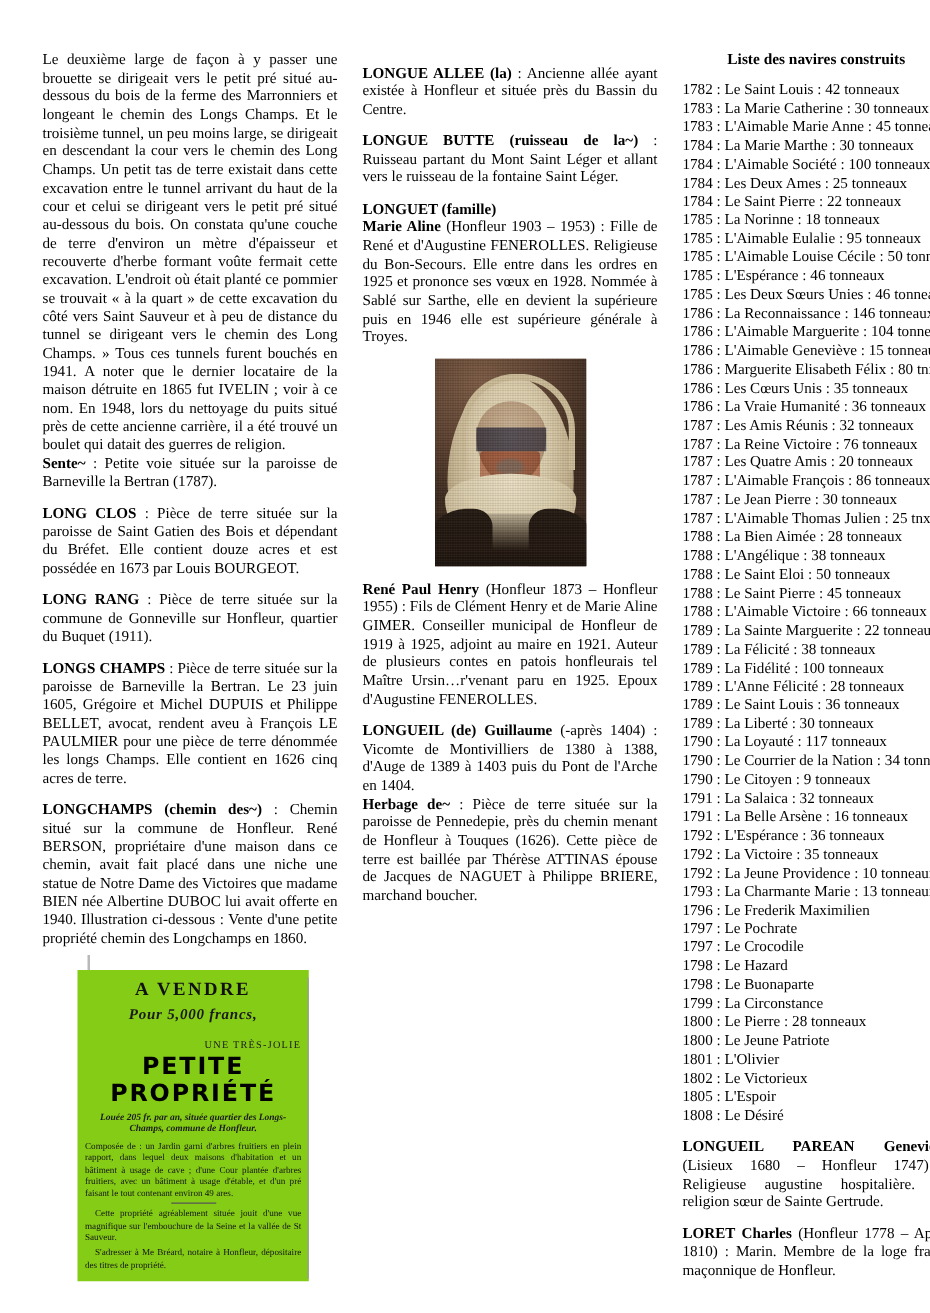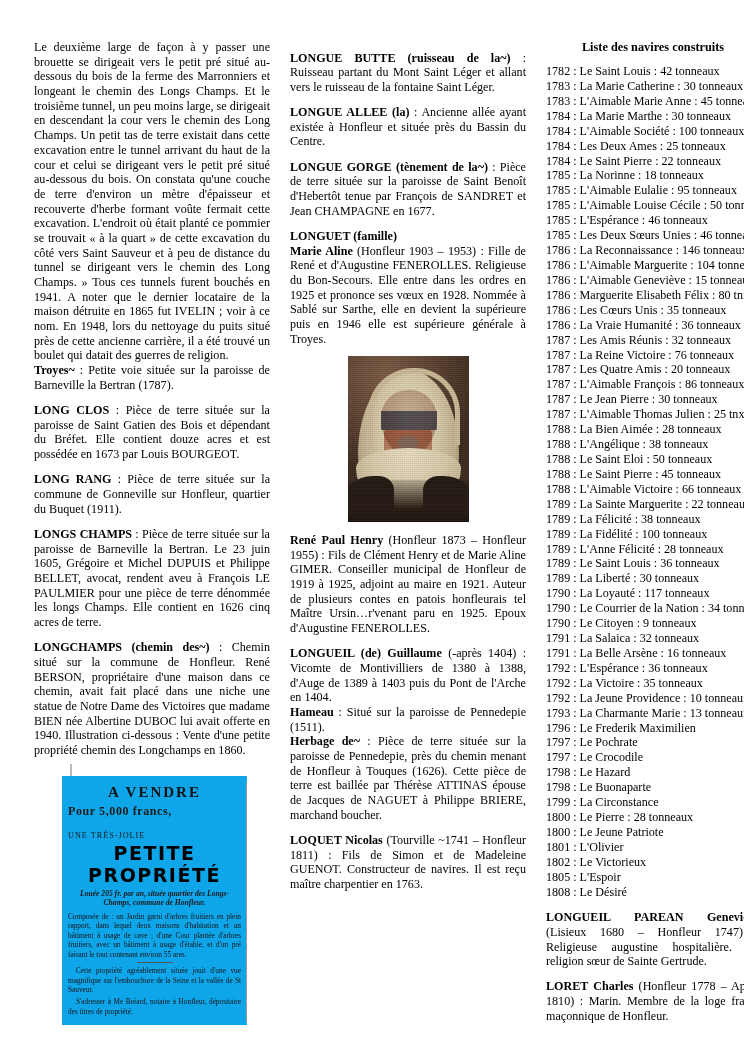--- a/index.html
+++ b/index.html
@@ -47,21 +47,21 @@
   }
   p.gap { margin-top: 10.5px; }
   p.tight { margin-top: 0; }
   b, .bold { font-weight: bold; }
   .entry-head { font-weight: bold; }
 
   
   .ad {
     margin: 18px 0 0 28px;
     width: 185px;
-    background: #0ea5e9;
+    background: #84cc16;
     color: #1a1a1a;
     padding: 4px 6px 6px 6px;
     box-sizing: border-box;
     position: relative;
     border-right: 1px solid #ararar;
   }
   .ad:after {
     content: "";
     position: absolute;
     right: 0px;
@@ -81,28 +81,29 @@
   .ad-title {
     text-align: center;
     font-family: "Liberation Serif", serif;
     font-weight: bold;
     font-size: 15px;
     letter-spacing: 2px;
     margin: 4px 0 3px 0;
     color: #111;
   }
   .ad-price {
-    text-align: left;
+    text-align: center;
+    font-style: italic;
     font-weight: bold;
     font-size: 12px;
     letter-spacing: 0.6px;
     margin: 0 0 1px 0;
   }
   .ad-sub {
-    text-align: left;
+    text-align: right;
     font-size: 8.2px;
     letter-spacing: 1px;
     margin: 12px 0 2px 0;
   }
   .ad-big {
     text-align: center;
     font-weight: bold;
     font-size: 19px;
     letter-spacing: 1.5px;
     margin: 1px 0 3px 0;
@@ -271,53 +272,52 @@
 </head>
 <body>
 
 <div class="page">
   <div class="columns">
 
     <div class="col">
 
       <p>Le deuxième large de façon à y passer une brouette se dirigeait vers le petit pré situé au-dessous du bois de la ferme des Marronniers et longeant le chemin des Longs Champs. Et le troisième tunnel, un peu moins large, se dirigeait en descendant la cour vers le chemin des Long Champs. Un petit tas de terre existait dans cette excavation entre le tunnel arrivant du haut de la cour et celui se dirigeant vers le petit pré situé au-dessous du bois. On constata qu'une couche de terre d'environ un mètre d'épaisseur et recouverte d'herbe formant voûte fermait cette excavation. L'endroit où était planté ce pommier se trouvait « à la quart » de  cette excavation du côté vers Saint Sauveur et à peu de distance du tunnel se dirigeant vers le chemin des Long Champs. » Tous ces tunnels furent bouchés en 1941. A noter que le dernier locataire de la maison détruite en 1865 fut IVELIN ; voir à ce nom. En 1948, lors du nettoyage du puits situé près de cette ancienne carrière, il a été trouvé un boulet qui datait des guerres de religion.</p>
 
-      <p class="tight"><b class="entry-head">Troyes~</b><span> : Petite voie située sur la paroisse de Barneville la Bertran (1787).</span></p>
+      <p class="tight"><b class="entry-head">Sente~</b><span> : Petite voie située sur la paroisse de Barneville la Bertran (1787).</span></p>
 
       <p class="gap"><b class="entry-head">LONG CLOS</b><span> : Pièce de terre située sur la paroisse de Saint Gatien des Bois et dépendant du Bréfet. Elle contient douze acres et est possédée en 1673 par Louis BOURGEOT.</span></p>
 
       <p class="gap"><b class="entry-head">LONG RANG</b><span> : Pièce de terre située sur la commune de Gonneville sur Honfleur, quartier du Buquet (1911).</span></p>
 
       <p class="gap"><b class="entry-head">LONGS CHAMPS</b><span> : Pièce de terre située sur la paroisse de Barneville la Bertran. Le 23 juin 1605, Grégoire et Michel DUPUIS et Philippe BELLET, avocat, rendent aveu à François LE PAULMIER pour une pièce de terre dénommée les longs Champs. Elle contient en 1626 cinq acres de terre.</span></p>
 
       <p class="gap"><b class="entry-head">LONGCHAMPS</b><b class="entry-head"> (chemin des~)</b><span> : Chemin situé sur la commune de Honfleur. René BERSON, propriétaire d'une maison dans ce chemin, avait fait placé dans une niche une statue de Notre Dame des Victoires que madame BIEN née Albertine DUBOC lui avait offerte en 1940. Illustration ci-dessous : Vente d'une petite propriété chemin des Longchamps en 1860.</span></p>
 
       <div class="ad">
         <div class="ad-tick"></div>
         <div class="ad-title">A VENDRE</div>
         <div class="ad-price">Pour 5,000 francs,</div>
         <div class="ad-sub">UNE TRÈS-JOLIE</div>
         <div class="ad-big">PETITE  PROPRIÉTÉ</div>
         <div class="ad-italic">Louée 205 fr. par an, située quartier des Longs-Champs, commune de Honfleur.</div>
-        <div class="ad-body">Composée de : un Jardin garni d'arbres fruitiers en plein rapport, dans lequel deux maisons d'habitation et un bâtiment à usage de cave ; d'une Cour plantée d'arbres fruitiers, avec un bâtiment à usage d'étable, et d'un pré faisant le tout contenant environ 55 ares.</div>
+        <div class="ad-body">Composée de : un Jardin garni d'arbres fruitiers en plein rapport, dans lequel deux maisons d'habitation et un bâtiment à usage de cave ; d'une Cour plantée d'arbres fruitiers, avec un bâtiment à usage d'étable, et d'un pré faisant le tout contenant environ 49 ares.</div>
         <div class="ad-sep"></div>
         <div class="ad-body indent">Cette propriété agréablement située jouit d'une vue magnifique sur l'embouchure de la Seine et la vallée de St Sauveur.</div>
         <div class="ad-body indent">S'adresser à Me Bréard, notaire à Honfleur, dépositaire des titres de propriété.</div>
       </div>
     </div>
 
     <div class="col">
 
 
 
+      <p class="gap"><b class="entry-head">LONGUE ALLEE (la)</b><span> : Ancienne allée ayant existée à Honfleur et située près du Bassin du Centre.</span></p>
+
       <p class="gap"><b class="entry-head">LONGUE  BUTTE  (ruisseau  de  la~)</b><span> : Ruisseau partant du Mont Saint Léger et allant vers le ruisseau de la fontaine Saint Léger.</span></p>
 
-      <p class="gap"><b class="entry-head">LONGUE ALLEE (la)</b><span> : Ancienne allée ayant existée à Honfleur et située près du Bassin du Centre.</span></p>
-
-      <p class="gap"><b class="entry-head">LONGUE GORGE (tènement de la~)</b><span> : Pièce de terre située sur la paroisse de Saint Benoît d'Hebertôt tenue par François de SANDRET et Jean CHAMPAGNE en 1677.</span></p>
 
       <p class="gap"><b class="entry-head">LONGUET (famille)</b></p>
 
       <p class="tight"><b class="entry-head">Marie Aline</b><span> (Honfleur 1903 – 1953) : Fille de René et d'Augustine FENEROLLES. Religieuse du Bon-Secours. Elle entre dans les ordres en 1925 et prononce ses vœux en 1928. Nommée à Sablé sur Sarthe, elle en devient la supérieure puis en 1946 elle est supérieure générale à Troyes.</span></p>
 
       <div class="photo-wrap">
         <div class="photo">
           <div class="bg"></div>
           <div class="veil"></div>
           <div class="cowl"></div>
@@ -331,25 +331,23 @@
           <div class="dark-bottom"></div>
           <div class="grain"></div>
         </div>
       </div>
 
       <p class="gap"><b class="entry-head">René Paul Henry</b><span> (Honfleur 1873 – Honfleur 1955) : Fils de Clément Henry et de Marie Aline GIMER. Conseiller municipal de Honfleur de 1919 à 1925, adjoint au maire en 1921. Auteur de plusieurs contes en patois honfleurais tel Maître Ursin…r'venant paru en 1925. Epoux d'Augustine FENEROLLES.</span></p>
 
       <p class="gap"><b class="entry-head">LONGUEIL (de) Guillaume</b><span> (-après 1404) : Vicomte de Montivilliers de 1380 à 1388, d'Auge de 1389 à 1403 puis du Pont de l'Arche en 1404.</span></p>
 
 
-      <p class="tight"><b class="entry-head">Hameau</b><span> : Situé sur la paroisse de Pennedepie (1511).</span></p>
 
       <p class="tight"><b class="entry-head">Herbage de~</b><span> : Pièce de terre située sur la paroisse de Pennedepie, près du chemin menant de Honfleur à Touques (1626). Cette pièce de terre est baillée par Thérèse ATTINAS épouse de Jacques de NAGUET à Philippe BRIERE, marchand boucher.</span></p>
 
-      <p class="gap"><b class="entry-head">LOQUET Nicolas</b><span> (Tourville ~1741 – Honfleur 1811) : Fils de Simon et de Madeleine GUENOT. Constructeur de navires. Il est reçu maître charpentier en 1763.</span></p>
     </div>
 
     <div class="col-3">
 
       <div class="list-title">Liste des navires construits</div>
 
       <ul class="ships">
         <li>1782 : Le Saint Louis : 42 tonneaux</li>
         <li>1783 : La Marie Catherine : 30 tonneaux</li>
         <li>1783 : L'Aimable Marie Anne : 45 tonneaux</li>

